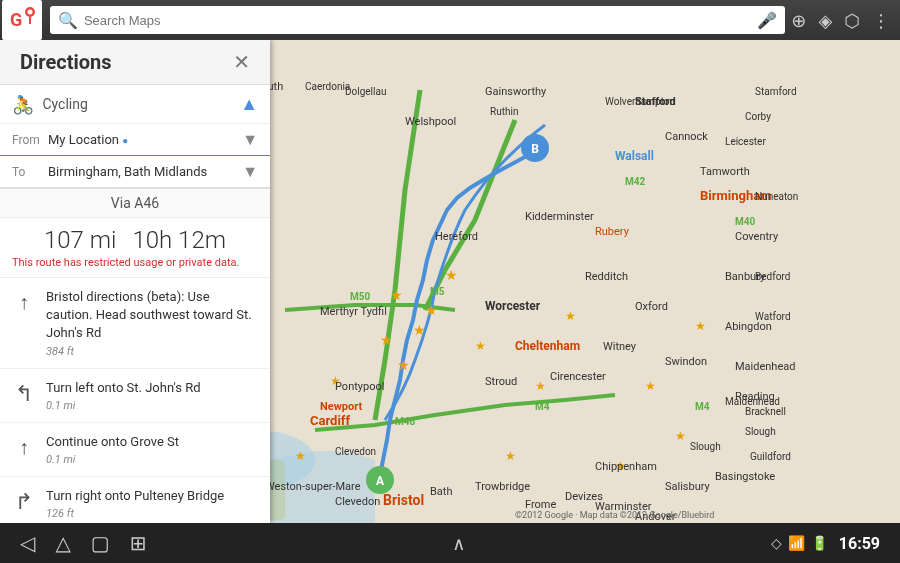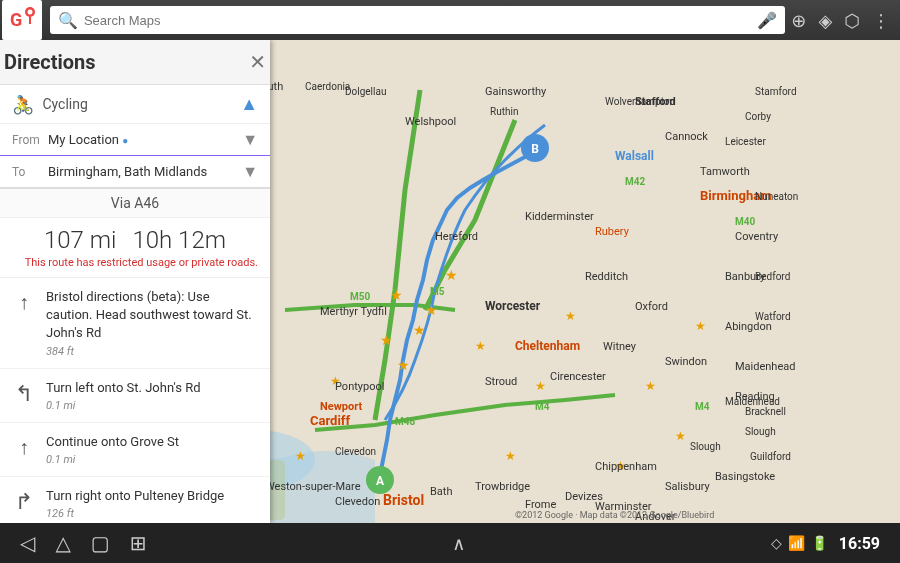--- a/index.html
+++ b/index.html
@@ -42,21 +42,21 @@
     
     .sidebar {
       position: absolute; top: 40px; left: 0; width: 270px; bottom: 40px;
       background: #fff; z-index: 50; overflow-y: auto; display: flex; flex-direction: column;
       box-shadow: 2px 0 5px rgba(0,0,0,0.3);
     }
 
     
     .sidebar-header {
       background: #f5f5f5; border-bottom: 1px solid #ddd;
-      padding: 10px 4px; display: flex; align-items: center; justify-content: space-between;
+      padding: 10px 20px; display: flex; align-items: center; justify-content: space-between;
     }
     .sidebar-title { font-size: 20px; font-weight: bold; color: #333; }
     .close-btn { font-size: 20px; color: #777; cursor: pointer; }
 
     
     .mode-row {
       padding: 8px 12px; display: flex; align-items: center; gap: 8px;
       border-bottom: 1px solid #eee;
     }
     .cycling-icon { font-size: 18px; color: #555; }
@@ -74,21 +74,21 @@
     .field-arrow { color: #888; font-size: 16px; margin-left: auto; }
 
     
     .via-row {
       text-align: center; padding: 6px; font-size: 14px; color: #555;
       background: #fafafa; border-bottom: 1px solid #eee;
     }
 
     
     .dist-row {
-      padding: 8px 12px; text-align: right; border-bottom: 1px solid #eee;
+      padding: 8px 12px; text-align: left; border-bottom: 1px solid #eee;
     }
     .dist-main { font-size: 24px; font-weight: 300; color: #333; }
     .restricted-warning { font-size: 11px; color: #d32f2f; margin-top: 2px; }
 
     
     .step {
       display: flex; align-items: flex-start; gap: 10px;
       padding: 10px 12px; border-bottom: 1px solid #f0f0f0;
     }
     .step-icon { font-size: 20px; color: #555; min-width: 24px; text-align: center; margin-top: 2px; }
@@ -280,21 +280,21 @@
     <span class="field-arrow">▼</span>
   </div>
 
   <div class="via-row">Via A46</div>
 
   <div class="dist-row">
     <div style="display:flex;justify-content:center;align-items:baseline;gap:16px;">
       <span class="dist-main">107 mi</span>
       <span class="dist-main">10h 12m</span>
     </div>
-    <div class="restricted-warning">This route has restricted usage or private roads.</div>
+    <div class="restricted-warning">This route has restricted usage or private data.</div>
   </div>
 
   <div>
     <div class="step">
       <span class="step-icon">↑</span>
       <div>
         <div class="step-text">Bristol directions (beta): Use caution. Head southwest toward St. John's Rd</div>
         <div class="step-sub">384 ft</div>
       </div>
     </div>

